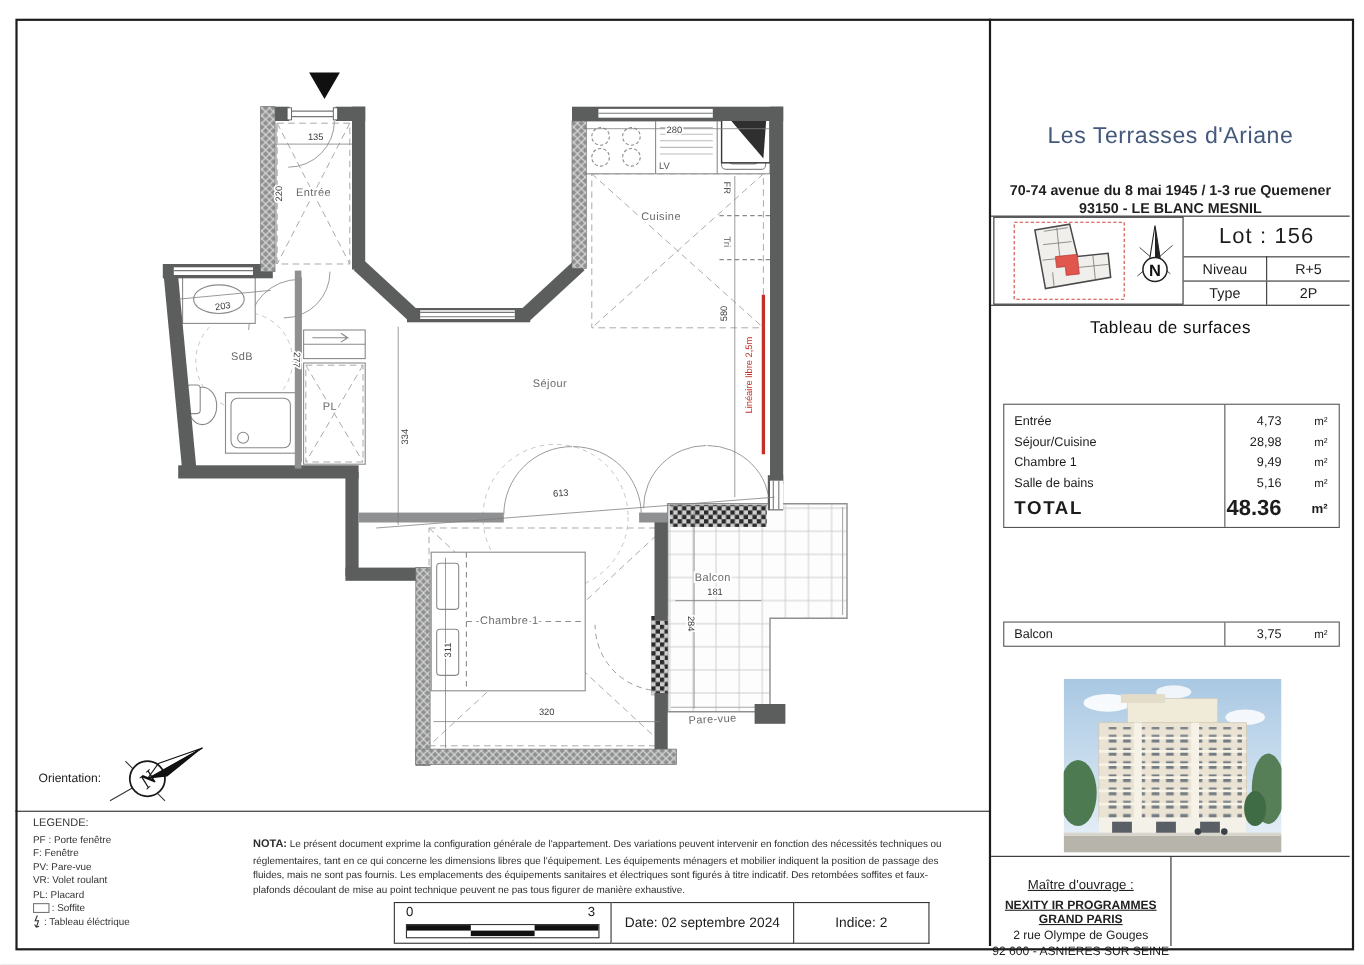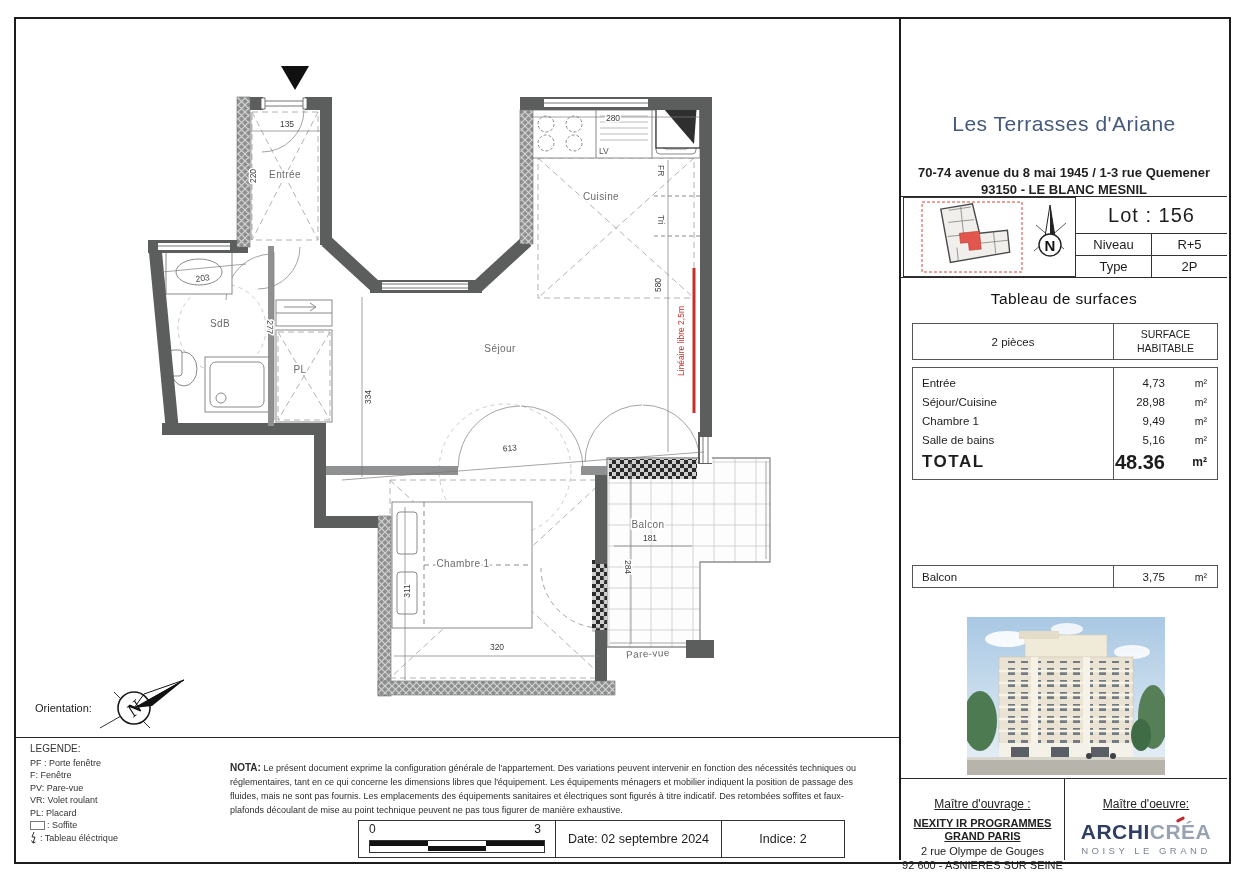--- a/index.html
+++ b/index.html
@@ -349,26 +349,20 @@
         <div class="rcell">R+5</div>
     </div>
     <div class="lotrow" style="top:239px;height:21px;">
       <div>Type</div>
         <div class="rcell">2P</div>
     </div>
     <div class="hline" style="top:260px;"></div>
 
     <div class="surf-title">Tableau de surfaces</div>
 
-    <div class="thead">
-      <div class="c1">2 pièces</div>
-      <div class="c2">
-          <span style="display:block;width:70px;">SURFACE HABITABLE</span>
-        </div>
-    </div>
 
     <div class="tbody">
       <div class="vd"></div>
       <div class="srow" style="top:5px;">
         <span class="lab">Entrée</span>
           <span class="val">4,73</span>
           <span class="unit">m²</span>
       </div>
       <div class="srow" style="top:24px;">
         <span class="lab">Séjour/Cuisine</span>
@@ -437,22 +431,17 @@
     </svg>
 
     <div class="hline" style="top:761px;"></div>
     <div class="foot2">
       <div class="vd2"></div>
       <div class="moa">
         <div class="ft-title">Maître d'ouvrage :</div>
         <div class="moa-name"><span>NEXITY IR PROGRAMMES</span><br><span>GRAND PARIS</span></div>
         <div class="moa-addr"><span>2 rue Olympe de Gouges</span><br><span>92 600 - ASNIERES SUR SEINE</span></div>
       </div>
-      <div class="moe">
-        <div class="ft-title">Maître d'oeuvre:</div>
-        <div class="archi"><span>ARCHI</span><span class="lt">CRÉA</span><span class="acc"></span></div>
-        <div class="moe-sub">NOISY LE GRAND</div>
-      </div>
     </div>
   </div>
 
   <div class="frame"></div>
 </div>
 
 </body></html>

